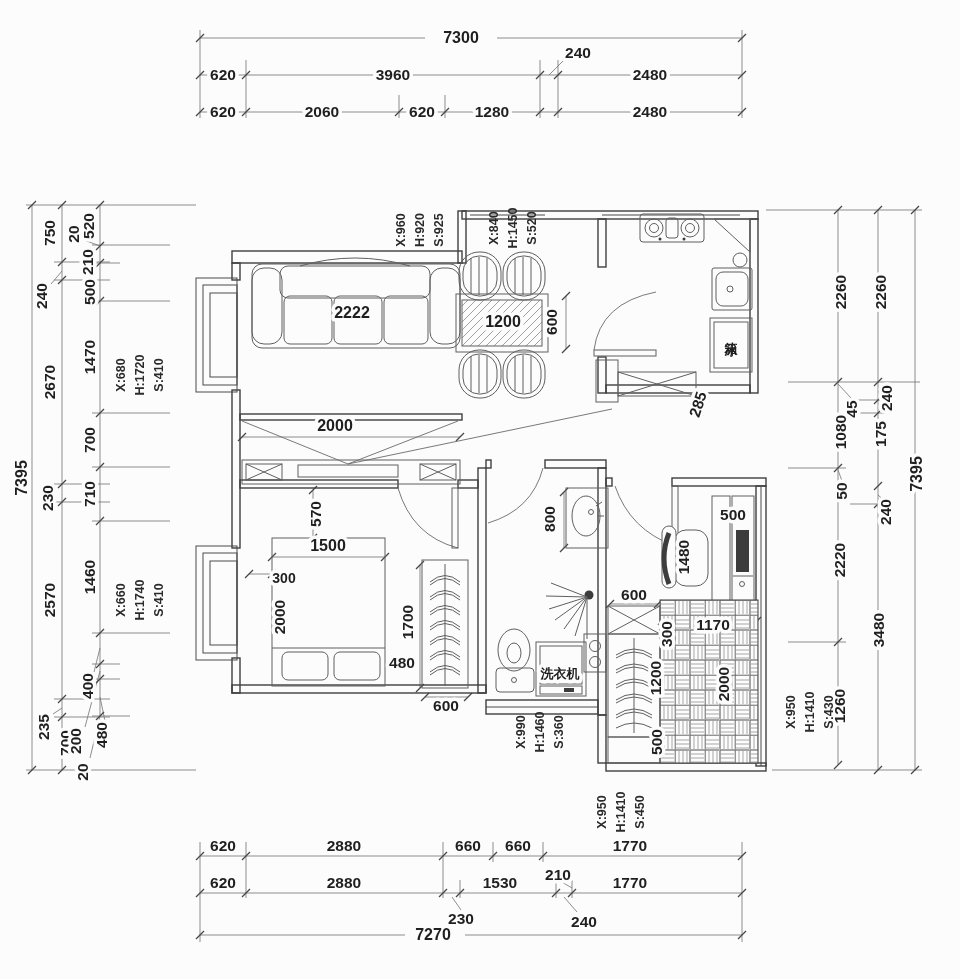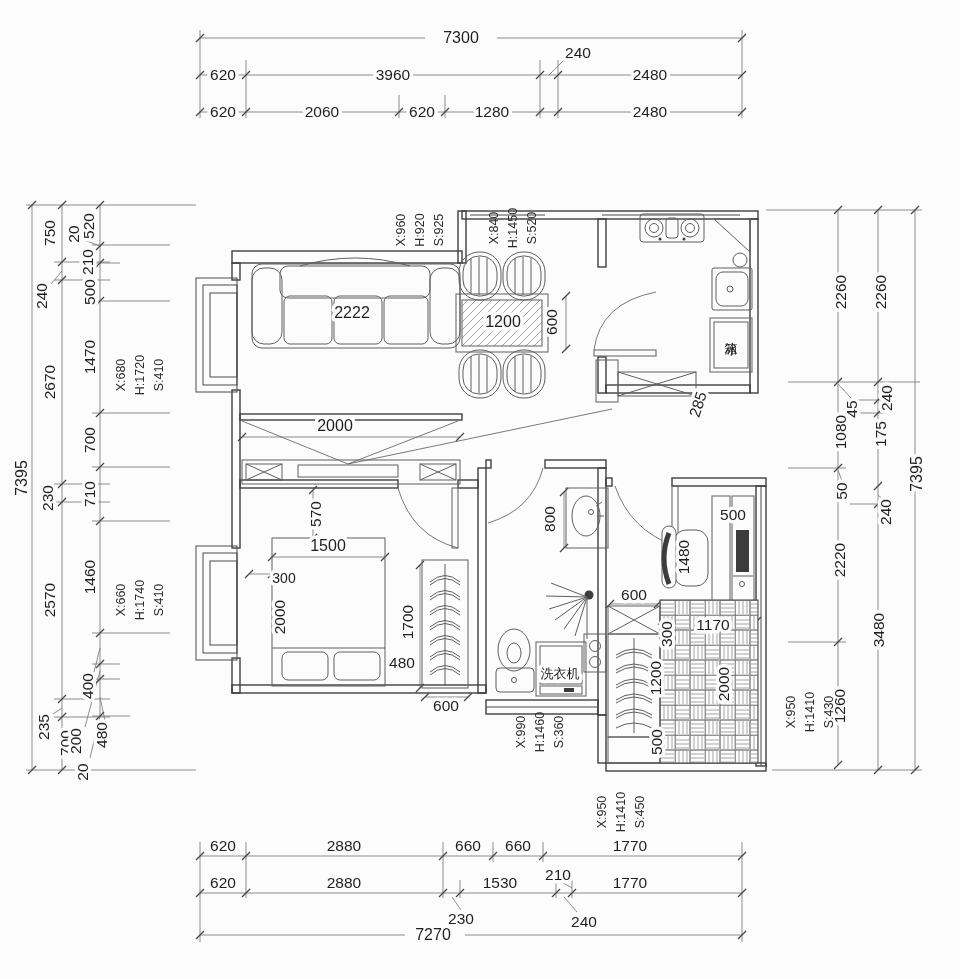--- a/index.html
+++ b/index.html
@@ -1,17 +1,17 @@
 <!DOCTYPE html>
 <html><head>
 <meta charset="utf-8">
 <style>
   html,body{margin:0;padding:0;background:#ffffff;}
   .canvas{position:relative;width:960px;height:979px;background:#fcfcfc;overflow:hidden;
-          font-family:"Liberation Sans",sans-serif;}
+          font-family:"Liberation Sans",sans-serif;font-weight:bold;}
   svg{display:block;}
   .wall{stroke:#3f3f3f;stroke-width:1.4;fill:none;}
   .win{stroke:#4a4a4a;stroke-width:1;fill:none;}
   .furn{stroke:#5f5f5f;stroke-width:1;fill:none;}
   .furnf{stroke:#5f5f5f;stroke-width:1;fill:#fcfcfc;}
   .dark{fill:#3c3c3c;stroke:none;}
   .dim{stroke:#7a7a7a;stroke-width:0.85;fill:none;}
   .tk{stroke:#474747;stroke-width:1.2;}
   .arc{stroke:#6a6a6a;stroke-width:0.9;fill:none;}
   text{fill:#1f1f1f;font-family:"Liberation Sans",sans-serif;}

